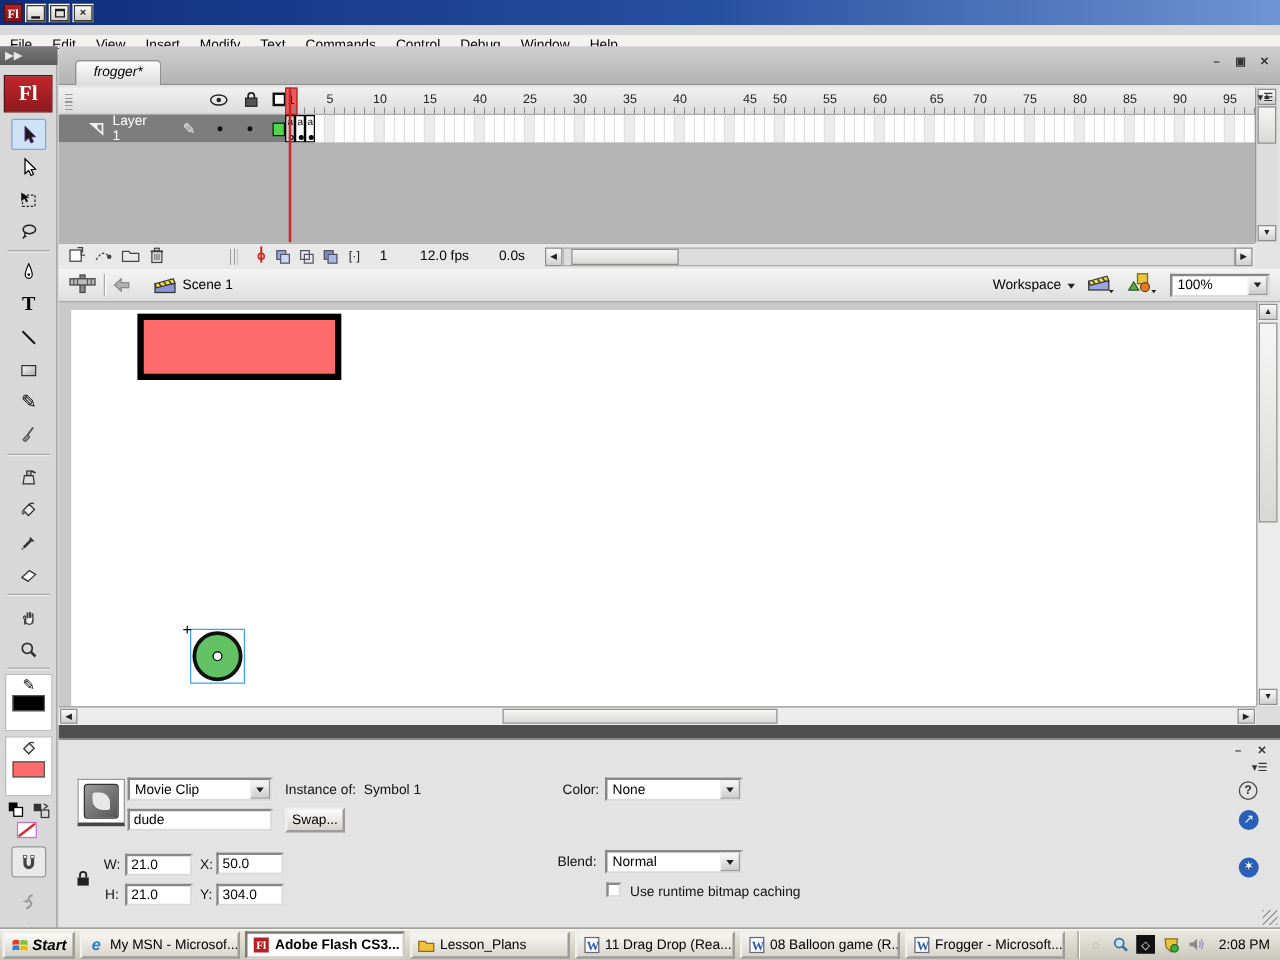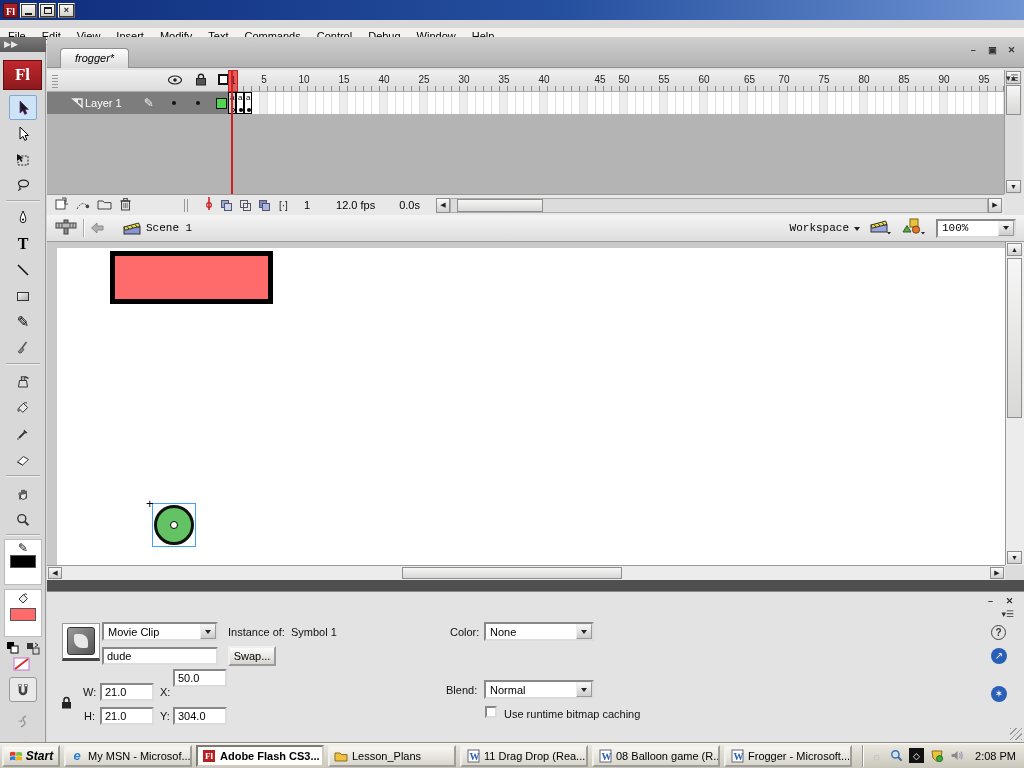--- a/index.html
+++ b/index.html
@@ -86,21 +86,21 @@
   .onion .b2 { position:absolute; left:4px; top:4px; width:8px; height:8px; background:#cdd5f0; border:1px solid #556; }
   .onion.outline .b1,.onion.outline .b2 { background:transparent; }
   #tl-vscroll { left:957px; top:2px; width:18px; height:124px; background:#dcdcdc; border-left:1px solid #999; }
   .scroll-btn { background:linear-gradient(#fafafa,#d0d0d0); border:1px solid #8e8e8e;
     display:flex; align-items:center; justify-content:center; font-size:7px; color:#222; }
   #tl-panelmenu { left:959px; top:5px; font-size:9px; color:#333; }
 
   
   #editbar { left:47px; top:215px; width:977px; height:27px;
     background:linear-gradient(#f4f4f4,#dedede); border-bottom:1px solid #9a9a9a;
-    display:flex; align-items:center;font-family:Liberation Mono, monospace; }
+    display:flex; align-items:center; }
   .vsep { width:1px; height:18px; background:#aaa; box-shadow:1px 0 0 #fff; margin:0 6px; }
   #scene-label { font-size:11px; margin-left:4px; }
   #workspace-zone { margin-left:auto; display:flex; align-items:center; }
   .combo { background:#fff; border:2px inset #dcdcdc; height:19px; display:flex; align-items:center; }
   .combo .val { padding:0 4px; flex:1; }
   .combo .drop { width:16px; height:15px; background:linear-gradient(#f8f8f8,#ccc);
     border:1px outset #eee; display:flex; align-items:center; justify-content:center; }
   .tri-down { width:0; height:0; border-left:3.5px solid transparent; border-right:3.5px solid transparent; border-top:4px solid #222; }
 
   
@@ -388,21 +388,21 @@
         <span class="ruler-num" style="left: 705px;">90</span>
         <span class="ruler-num" style="left: 745px;">95</span>
       </div>
   </div>
   <div id="layer-row" class="abs">
     <div id="layer-label-zone" class="abs">
       <svg width="14" height="12" style="margin-left:24px">
           <path d="M2 2 L11 2 L11 10 Z" fill="none" stroke="#eee" stroke-width="1.4"></path>
           <path d="M2 2 L7 2 L7 6 Z" fill="#eee"></path>
         </svg>
-      <span style="">Layer 1</span>
+      <span style="margin-left:6px">Layer 1</span>
       <span class="glyph" style="font-size:12px;color:#f2f2f2;margin-left:22px">✎</span>
       <span style="width:4px;height:4px;border-radius:50%;background:#111;margin-left:18px"></span>
       <span style="width:4px;height:4px;border-radius:50%;background:#111;margin-left:20px"></span>
       <span style="width:11px;height:11px;background:#53d453;border:1.5px solid #111;margin-left:16px"></span>
     </div>
     <div id="frames-zone" class="abs">
         <div class="fcell key first">
           <span class="a">a</span>
           <span class="dot hollow"></span>
         </div>
@@ -662,21 +662,21 @@
 
   <div id="lock-icon-props">
     <svg width="11" height="13">
         <rect x="1" y="6" width="9" height="6.5" fill="#222"></rect>
         <path d="M3 6 V4 A2.5 2.5 0 0 1 8 4 V6" fill="none" stroke="#222" stroke-width="1.5"></path>
       </svg>
   </div>
   <span class="lbl" style="left:36px;top:94px">W:</span>
   <input class="field" style="left: 53px; top: 91px; width: 54px;" value="21.0">
   <span class="lbl" style="left:113px;top:94px">X:</span>
-  <input class="field" style="left: 126px; top: 77px; width: 54px;" value="50.0">
+  <input class="field" style="left: 126px; top: 90px; width: 54px;" value="50.0">
   <span class="lbl" style="left:37px;top:118px">H:</span>
   <input class="field" style="left: 53px; top: 115px; width: 54px;" value="21.0">
   <span class="lbl" style="left:113px;top:118px">Y:</span>
   <input class="field" style="left: 126px; top: 115px; width: 54px;" value="304.0">
 
   <span class="lbl" style="left:403px;top:34px">Color:</span>
   <span class="combo" style="position:absolute;left:437px;top:30px;width:110px">
     <span class="val">None</span>
     <span class="drop">
         <span class="tri-down"></span>

